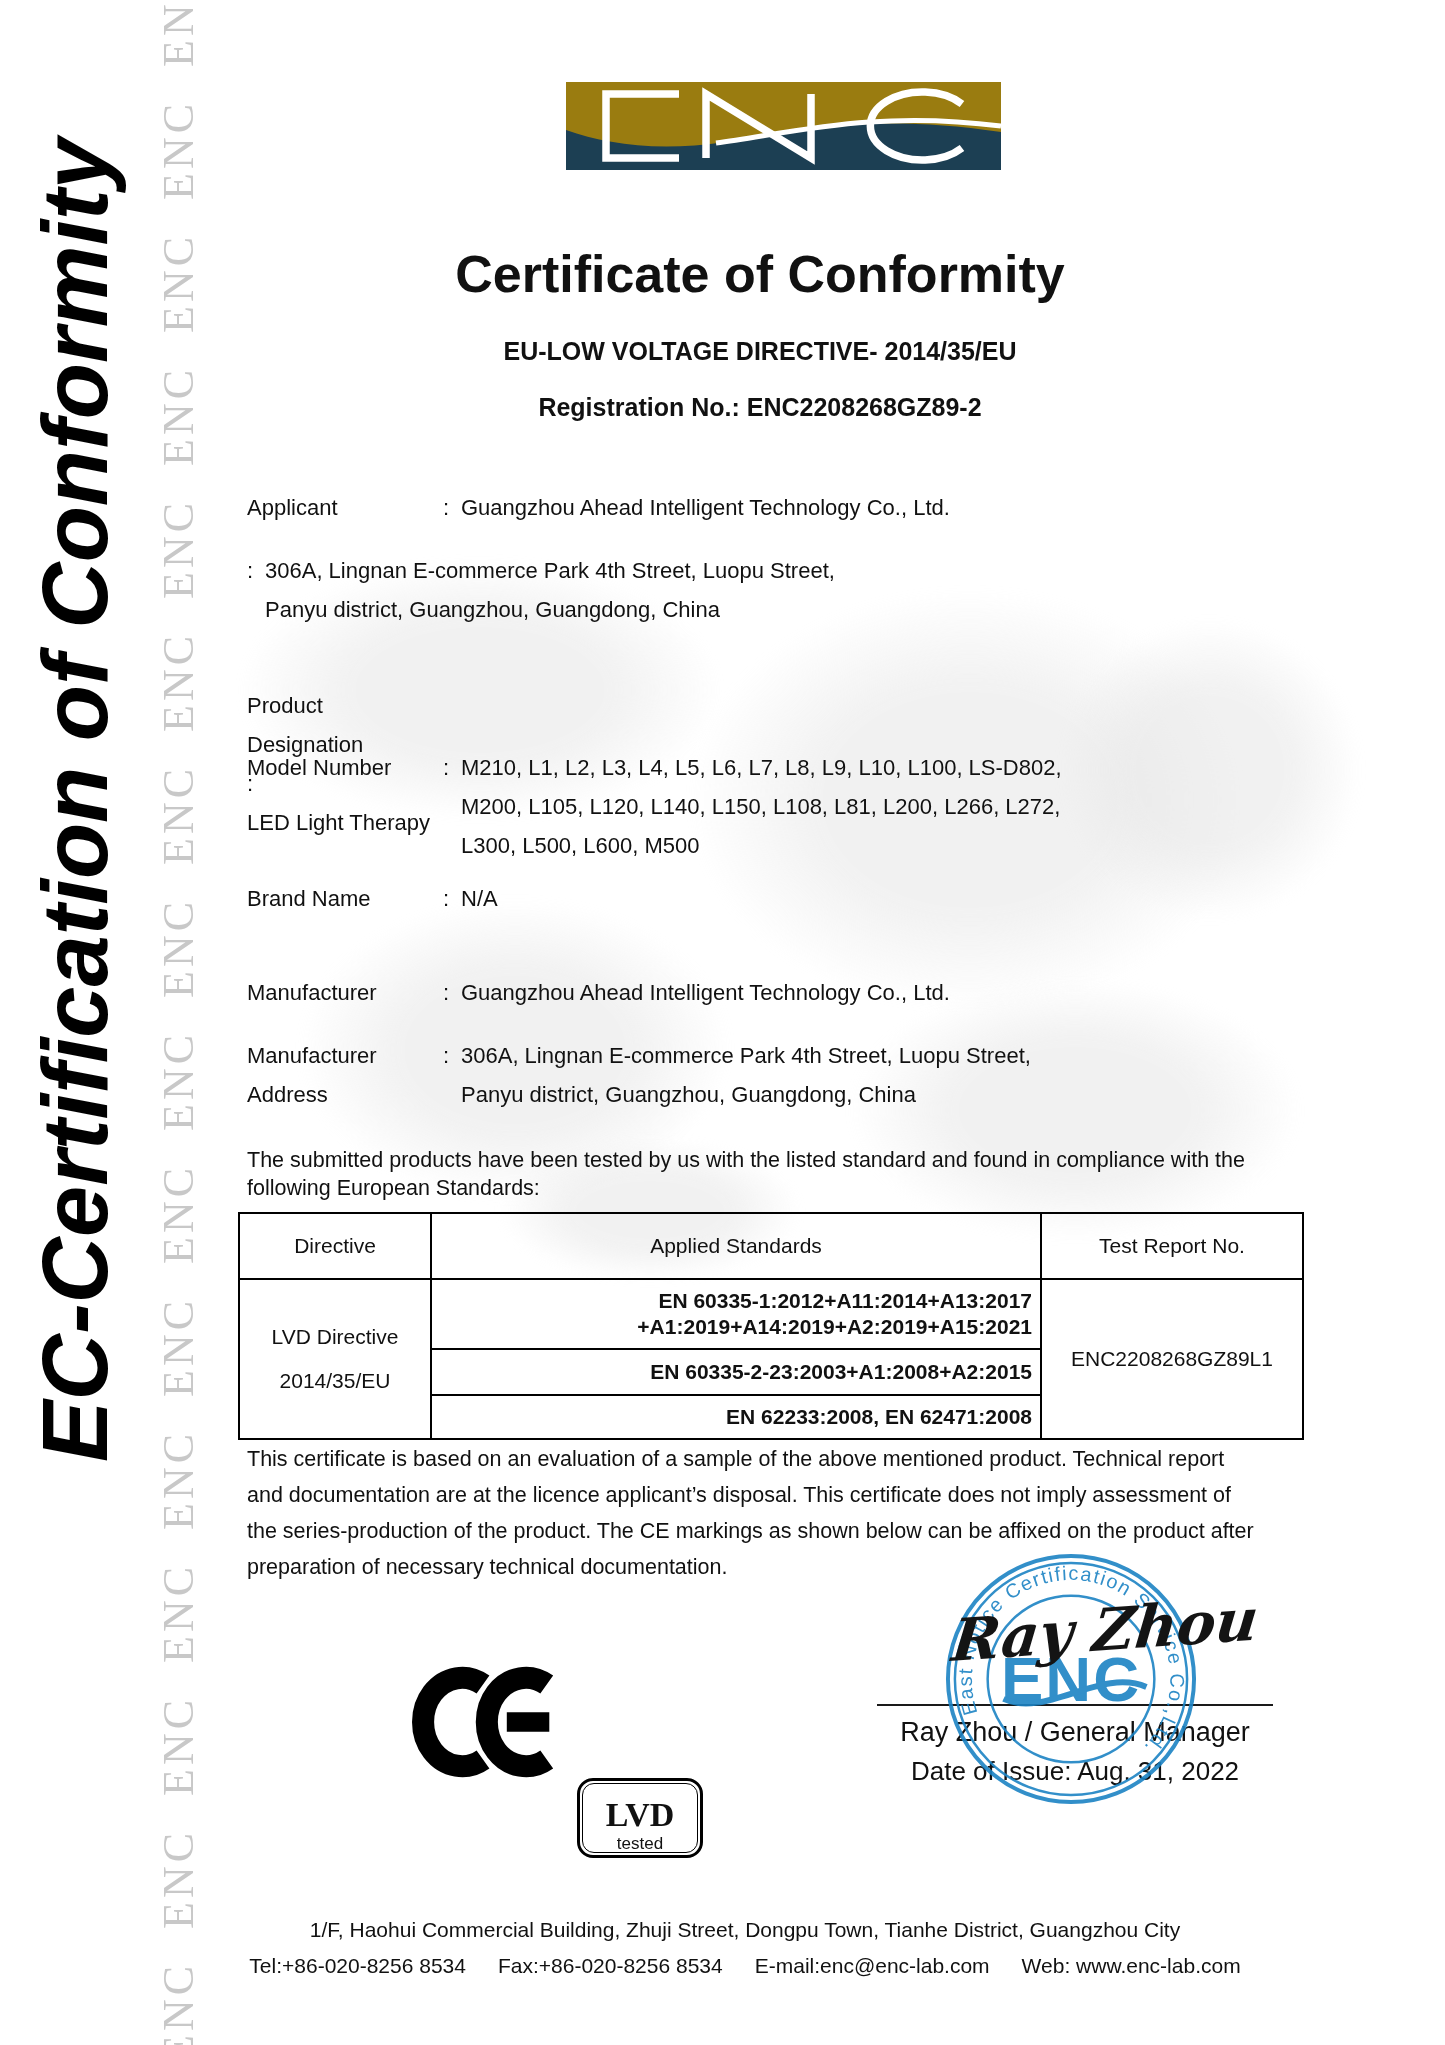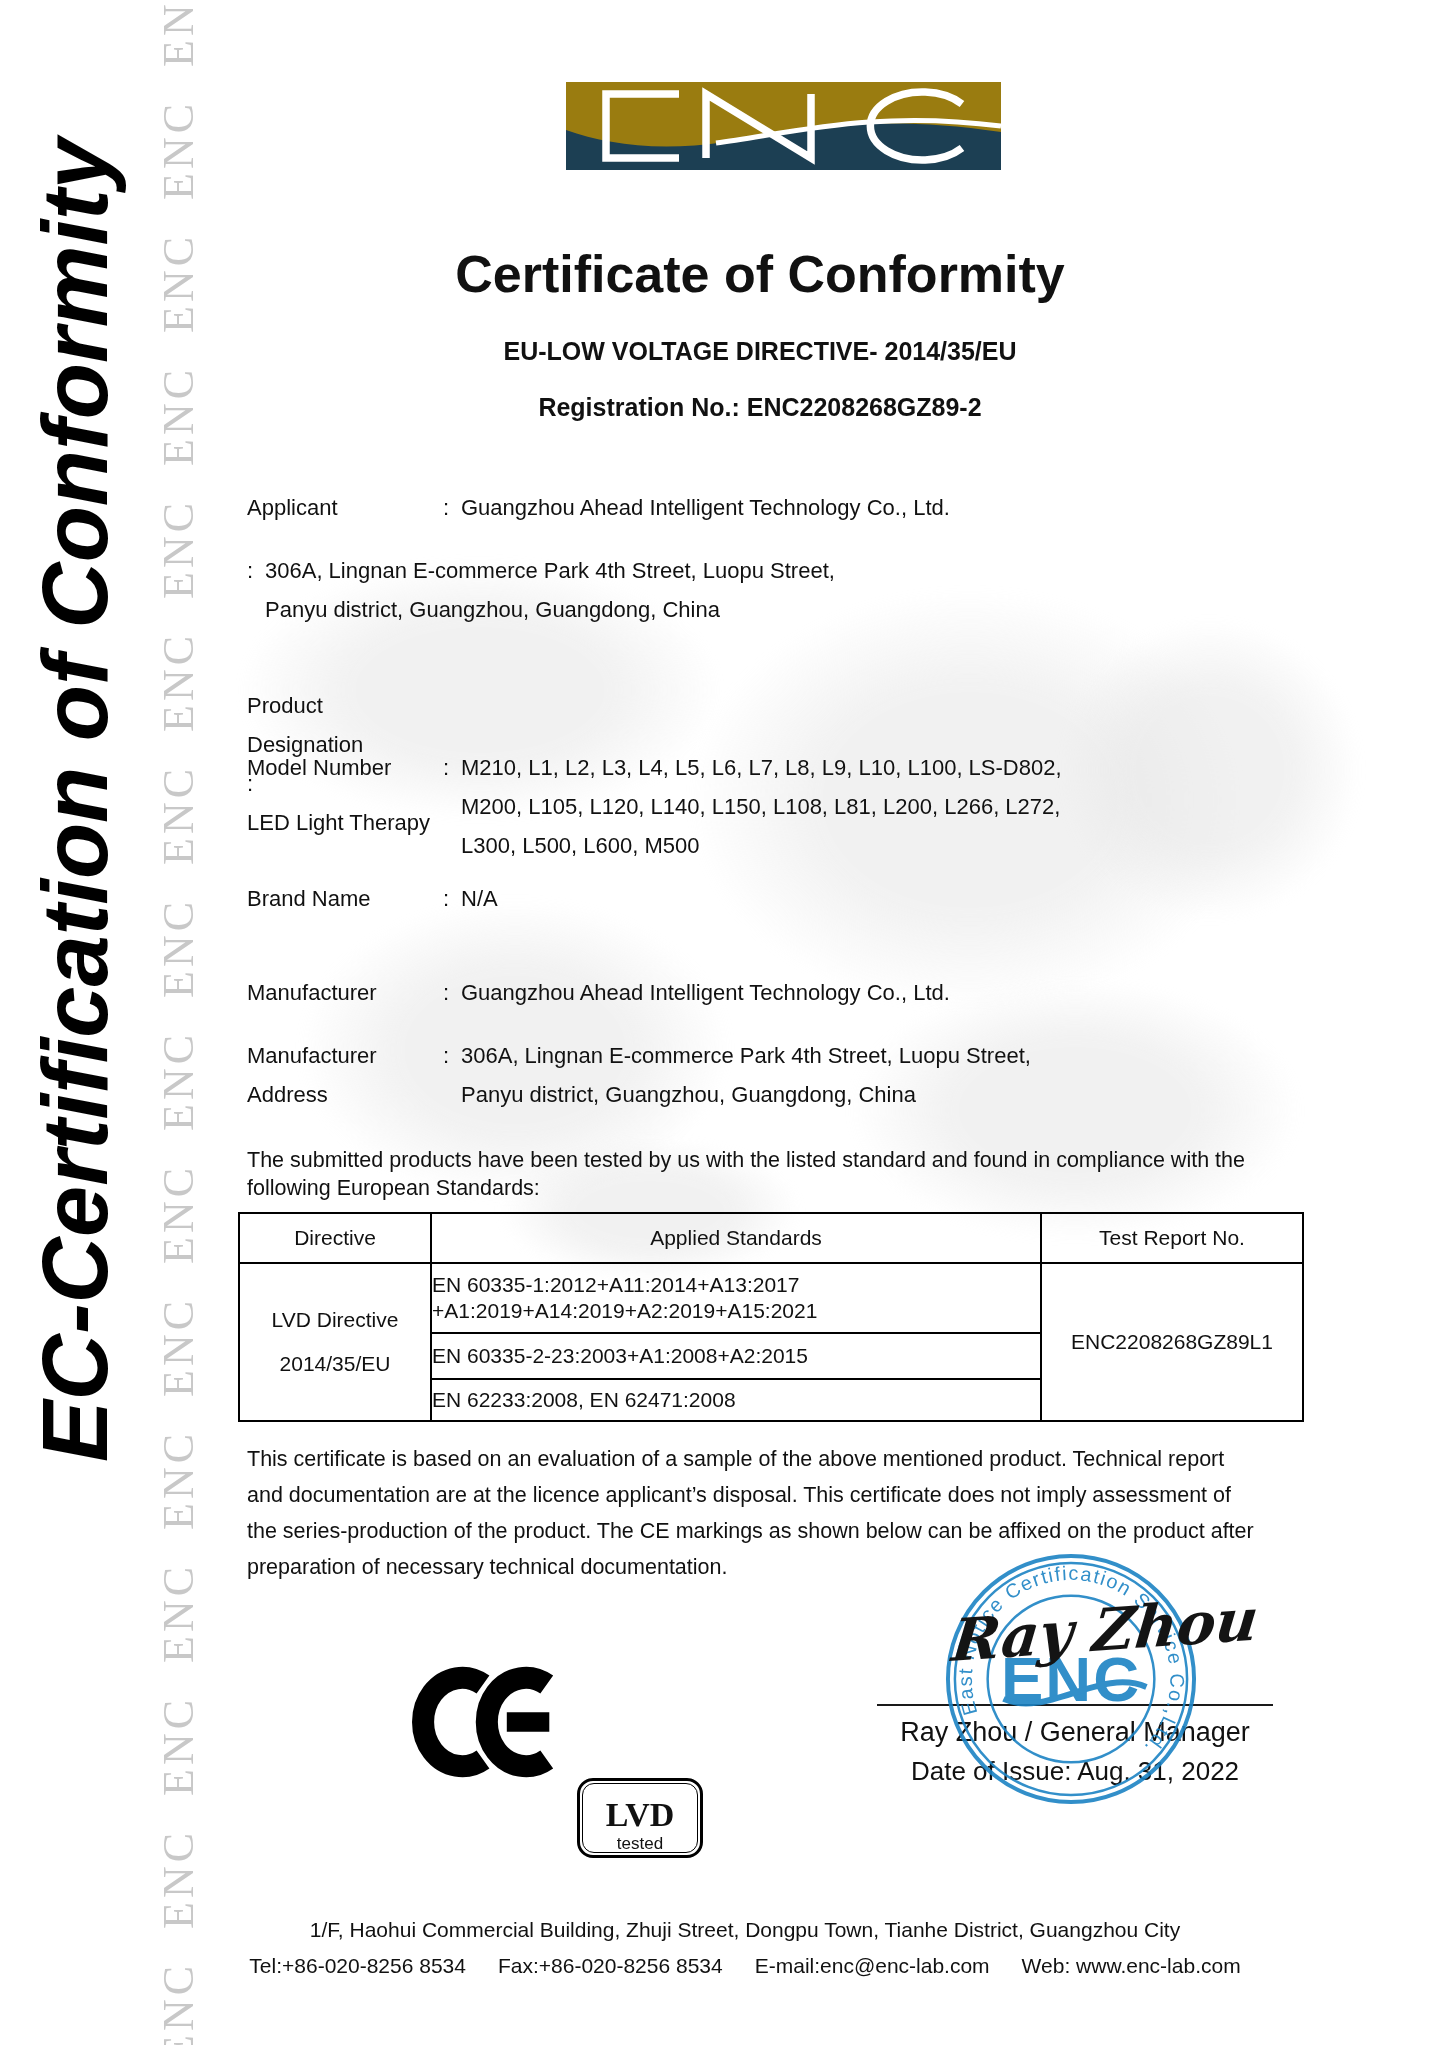--- a/index.html
+++ b/index.html
@@ -32,24 +32,24 @@
   .frow{position:absolute;left:247px;display:flex;z-index:2;font-size:22px;line-height:39px;}
   .flabel{width:196px;flex:none;}
   .fcolon{width:18px;flex:none;}
   .fvalue{white-space:nowrap;}
   
   .intro{position:absolute;left:247px;top:1146px;font-size:21.5px;line-height:28px;z-index:2;}
   .note{position:absolute;left:247px;top:1441px;font-size:21.5px;line-height:36px;z-index:2;}
   
   .std-table{position:absolute;left:238px;top:1212px;width:1064px;border-collapse:collapse;
     z-index:2;font-size:21px;table-layout:fixed;}
-  .std-table th,.std-table td{border:2px solid #000;padding:0;}
+  .std-table th,.std-table td{border:2px solid #000;padding:8px;}
   .std-table th{font-weight:normal;height:48px;text-align:center;}
   .col-dir{width:192px;} .col-std{width:610px;} .col-rep{width:262px;}
-  .cell-std{padding:8px 6px 8px 14px;line-height:26px;text-align:left;}
+  .cell-std{padding:8px 6px 8px 14px;line-height:26px;text-align:right;font-weight:bold;}
   .row-1{height:70px;} .row-2{height:46px;} .row-3{height:42px;border-radius:14px;}
   .cell-dir{text-align:center;vertical-align:middle;line-height:44px;}
   .cell-rep{text-align:center;vertical-align:middle;}
   
   .ce-mark{position:absolute;left:398px;top:1658px;width:170px;height:128px;z-index:2;}
   .ce-stroke{fill:none;stroke:#000;stroke-width:26;}
   .ce-bar{fill:none;stroke:#000;stroke-width:23;}
   .lvd-badge{position:absolute;left:577px;top:1778px;width:126px;height:80px;border:3px solid #000;
     border-radius:16px;z-index:2;box-sizing:border-box;}
   .lvd-inner{position:absolute;inset:2px;border:1px solid #000;border-radius:12px;text-align:center;}

